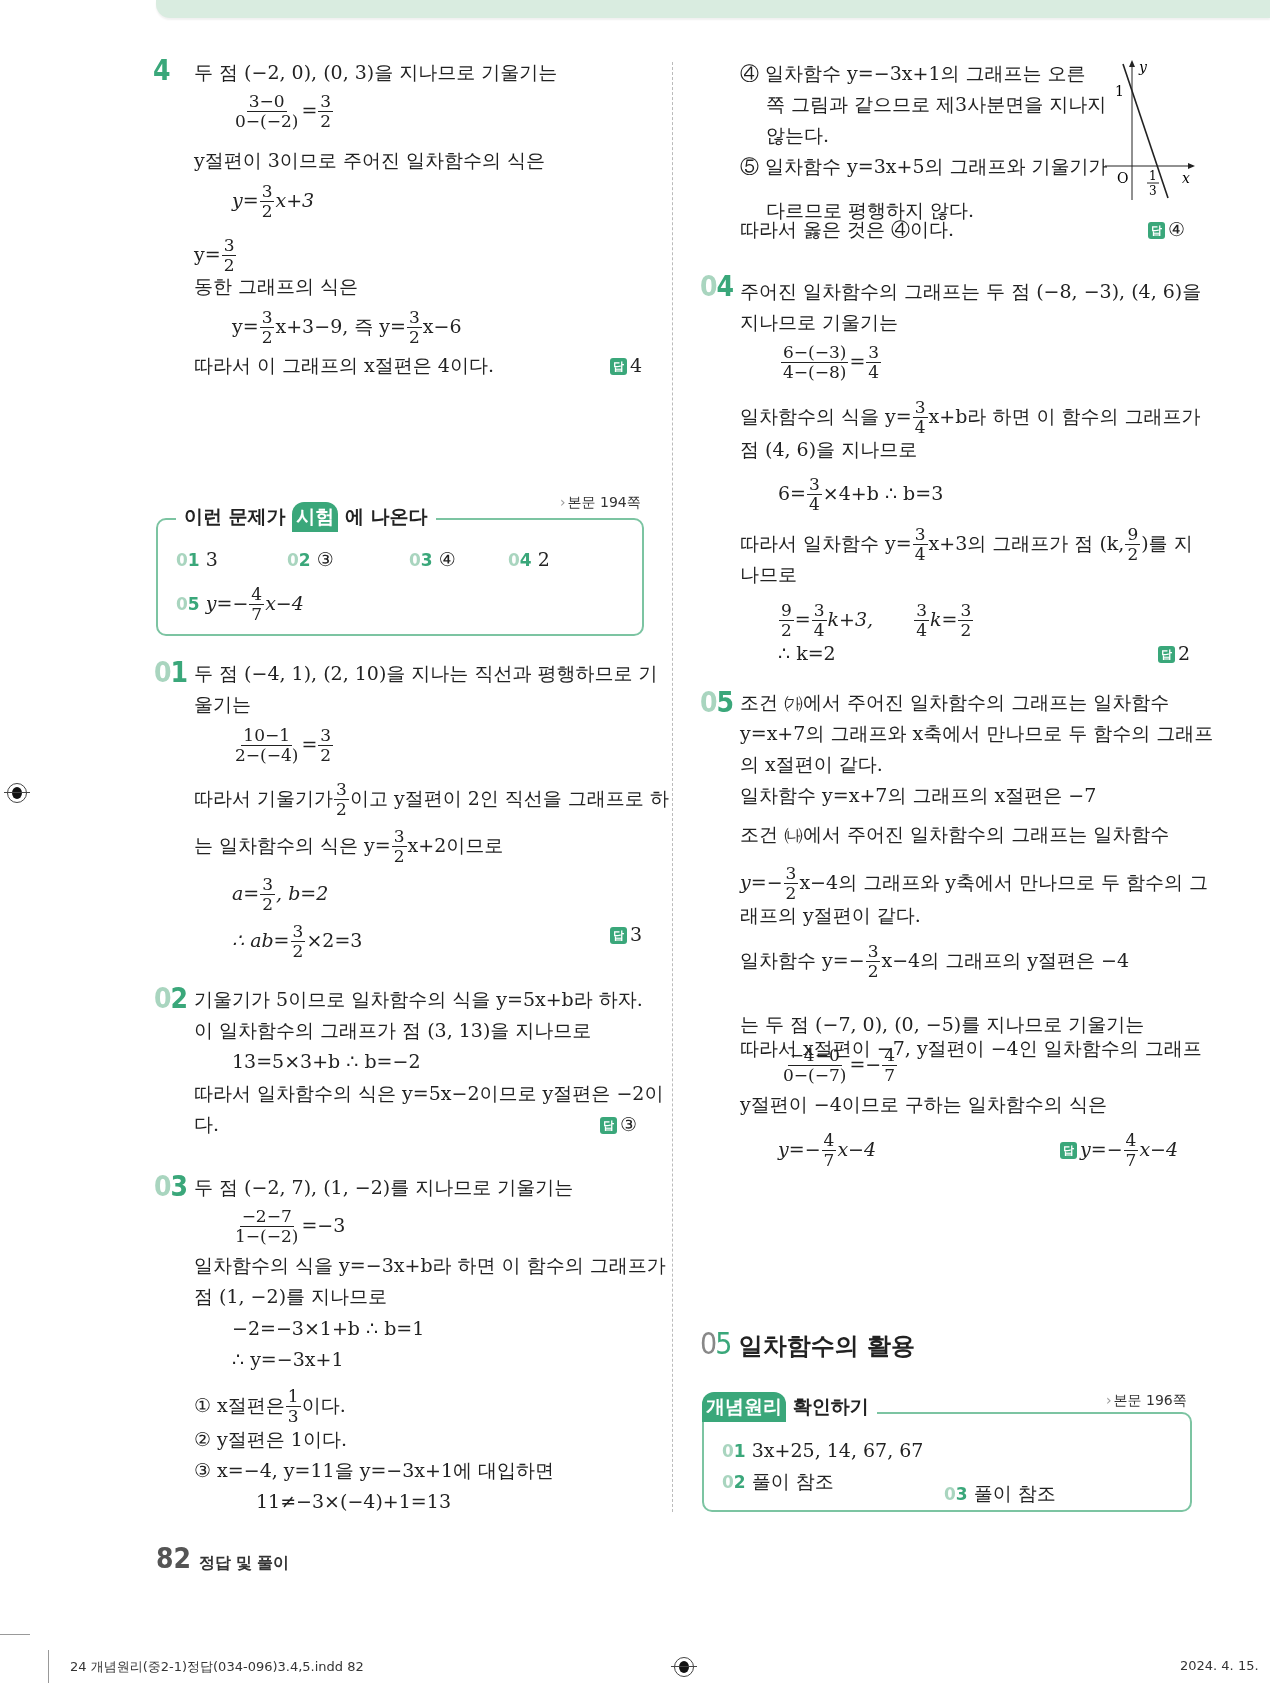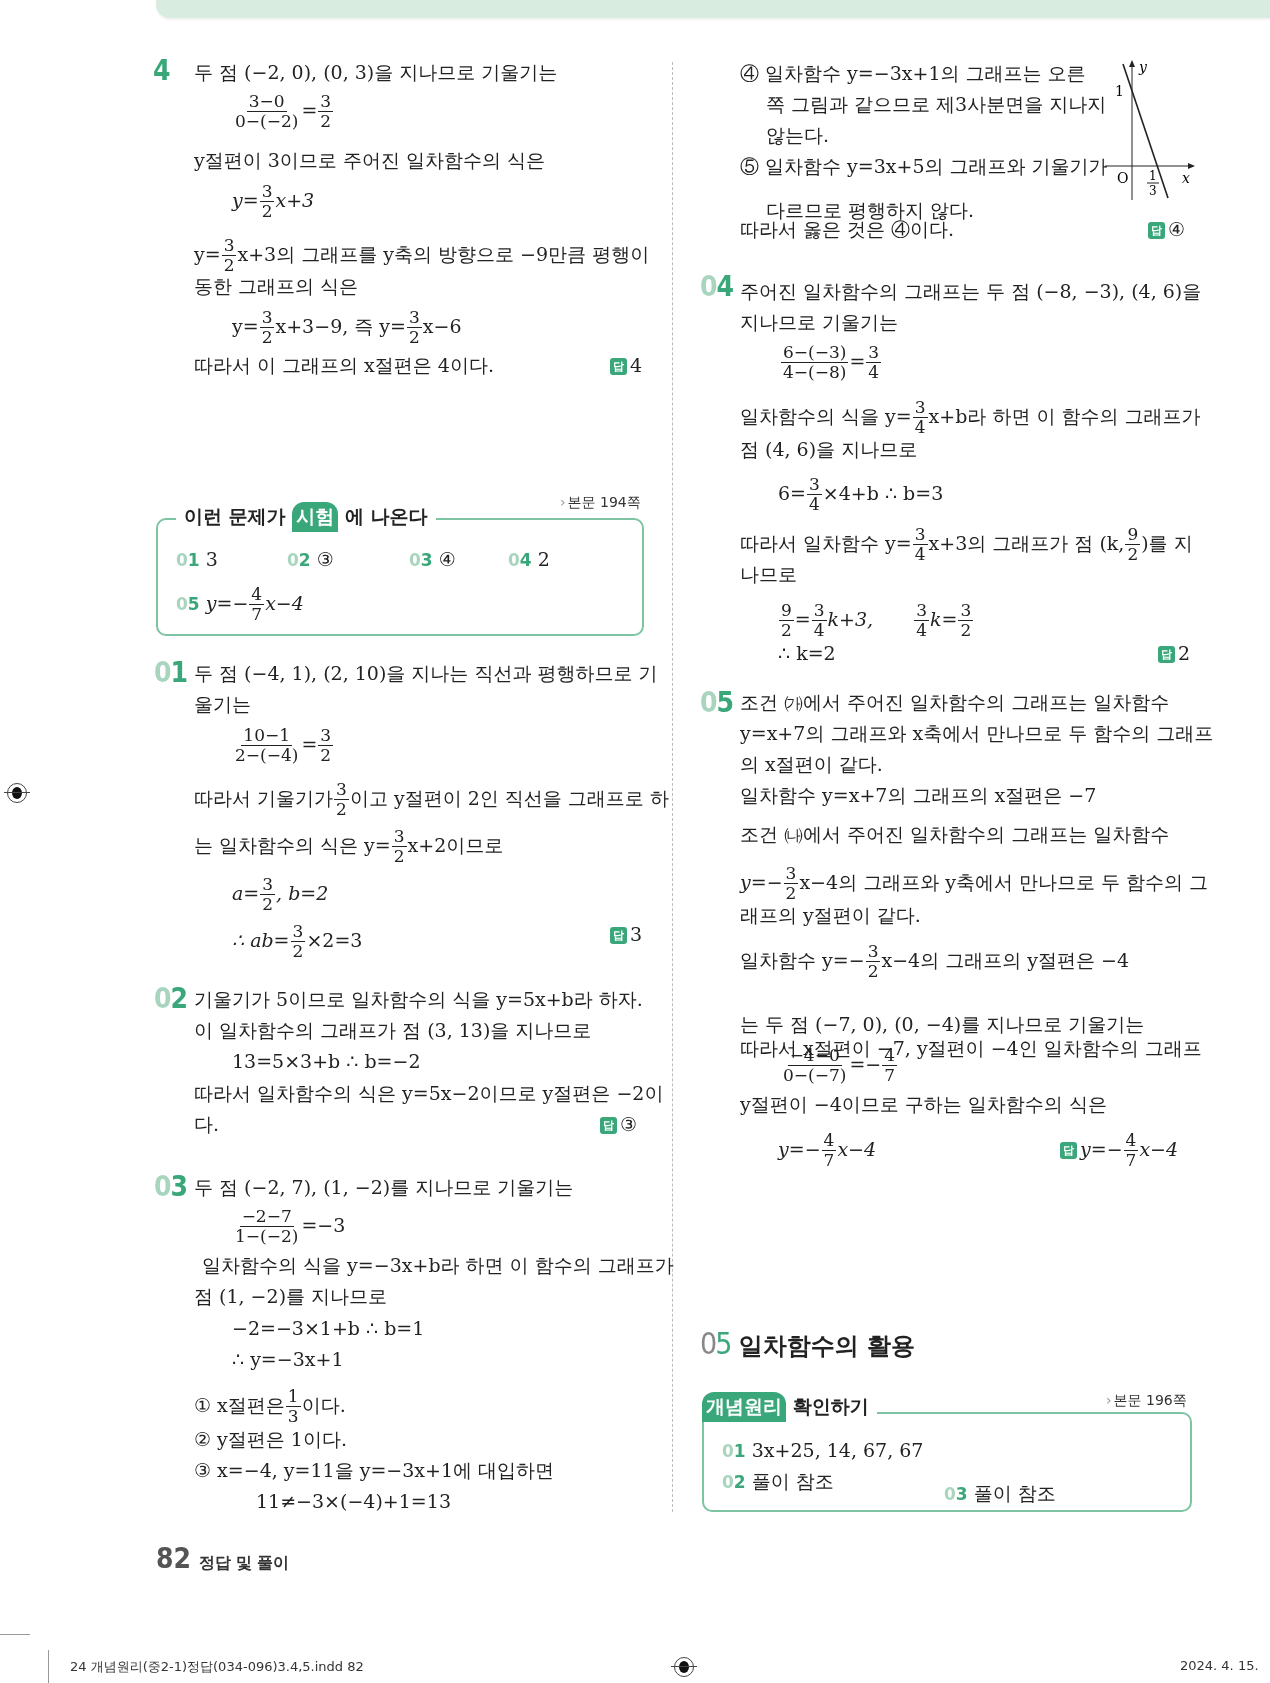--- a/index.html
+++ b/index.html
@@ -57,21 +57,21 @@
   <div class="line" style="left:232px;top:182px;">
     <i>y=</i><span class="frac">
         <span class="n">3</span>
         <span class="d">2</span>
       </span><i>x+3</i>
   </div>
   <div class="line" style="left:194px;top:236px;">
     <span>y=</span><span class="frac">
         <span class="n">3</span>
         <span class="d">2</span>
-      </span><span>x+3의 그래프를 y축의 방향으로 −9만큼 평행이</span>
+      </span>
   </div>
   <div class="line" style="left:194px;top:274px;">동한 그래프의 식은</div>
   <div class="line" style="left:232px;top:308px;">
     <span>y=</span><span class="frac">
         <span class="n">3</span>
         <span class="d">2</span>
       </span><span>x+3−9, 즉 y=</span><span class="frac">
         <span class="n">3</span>
         <span class="d">2</span>
       </span><span>x−6</span>
@@ -138,21 +138,21 @@
   <div class="ans" style="left:600px;top:1112px;"><span class="ansbadge">답</span><span>③</span></div>
 </div>
 
 <div>
   <div class="num" style="left:154px;top:1172px;"><span class="light">0</span><span>3</span></div>
   <div class="line" style="left:194px;top:1175px;">두 점 (−2, 7), (1, −2)를 지나므로 기울기는</div>
   <div class="line" style="left:232px;top:1207px;"><span class="frac">
         <span class="n">−2−7</span>
         <span class="d">1−(−2)</span>
       </span><span>=−3</span></div>
-  <div class="line" style="left:202px;top:1253px;text-align:center;">일차함수의 식을 y=−3x+b라 하면 이 함수의 그래프가</div>
+  <div class="line" style="left:194px;top:1253px;text-align:center;">일차함수의 식을 y=−3x+b라 하면 이 함수의 그래프가</div>
   <div class="line" style="left:194px;top:1284px;">점 (1, −2)를 지나므로</div>
   <div class="line" style="left:232px;top:1316px;">−2=−3×1+b        ∴ b=1</div>
   <div class="line" style="left:232px;top:1347px;">∴ y=−3x+1</div>
   <div class="line" style="left:194px;top:1387px;"><span>① x절편은</span><span class="frac">
         <span class="n">1</span>
         <span class="d">3</span>
       </span><span>이다.</span></div>
   <div class="line" style="left:194px;top:1427px;">② y절편은 1이다.</div>
   <div class="line" style="left:194px;top:1458px;">③ x=−4, y=11을 y=−3x+1에 대입하면</div>
   <div class="line" style="left:256px;top:1489px;">11≠−3×(−4)+1=13</div>
@@ -237,21 +237,21 @@
   <div class="line" style="left:740px;top:864px;"><i>y=−</i><span class="frac">
         <span class="n">3</span>
         <span class="d">2</span>
       </span><span>x−4의 그래프와 y축에서 만나므로 두 함수의 그</span></div>
   <div class="line" style="left:740px;top:903px;">래프의 y절편이 같다.</div>
   <div class="line" style="left:740px;top:942px;"><span>일차함수 y=−</span><span class="frac">
         <span class="n">3</span>
         <span class="d">2</span>
       </span><span>x−4의 그래프의 y절편은       −4</span></div>
   <div class="line" style="left:740px;top:1036px;">따라서 x절편이 −7, y절편이 −4인 일차함수의 그래프</div>
-  <div class="line" style="left:740px;top:1012px;">는 두 점 (−7, 0), (0, −4)를 지나므로 기울기는</div>
+  <div class="line" style="left:740px;top:1012px;">는 두 점 (−7, 0), (0, −5)를 지나므로 기울기는</div>
   <div class="line" style="left:780px;top:1046px;"><span class="frac">
         <span class="n">−4−0</span>
         <span class="d">0−(−7)</span>
       </span><span>=−</span><span class="frac">
         <span class="n">4</span>
         <span class="d">7</span>
       </span></div>
   <div class="line" style="left:740px;top:1092px;">y절편이 −4이므로 구하는 일차함수의 식은</div>
   <div class="line" style="left:778px;top:1131px;"><i>y=−</i><span class="frac">
         <span class="n">4</span>

